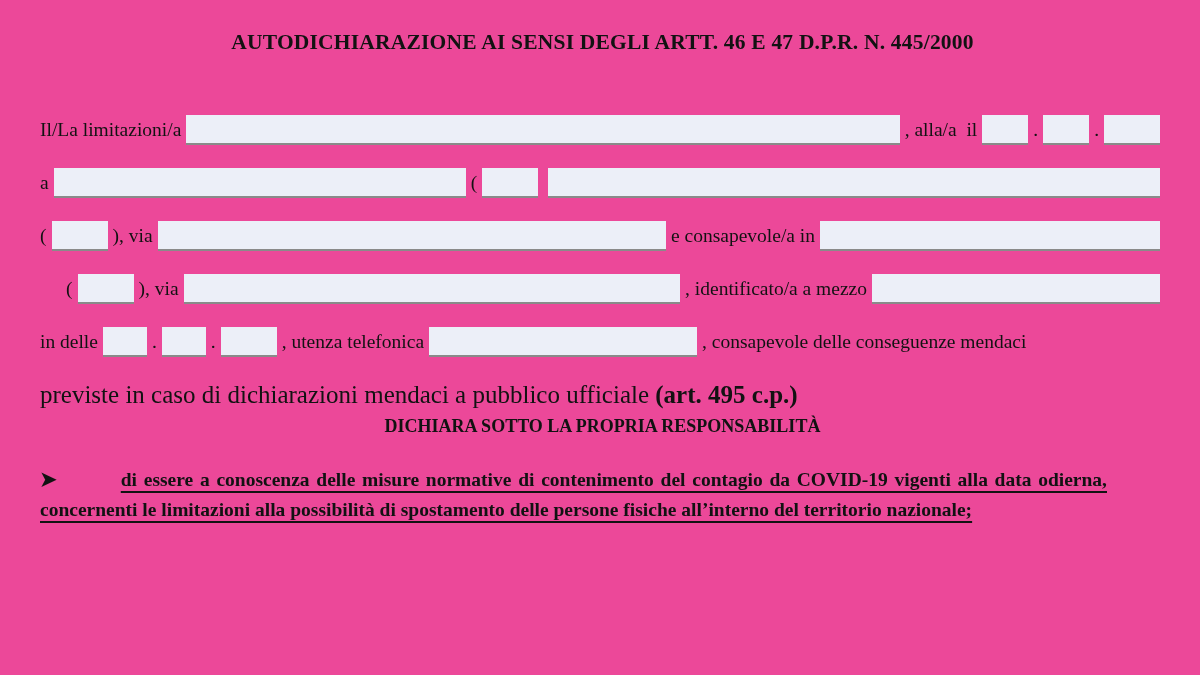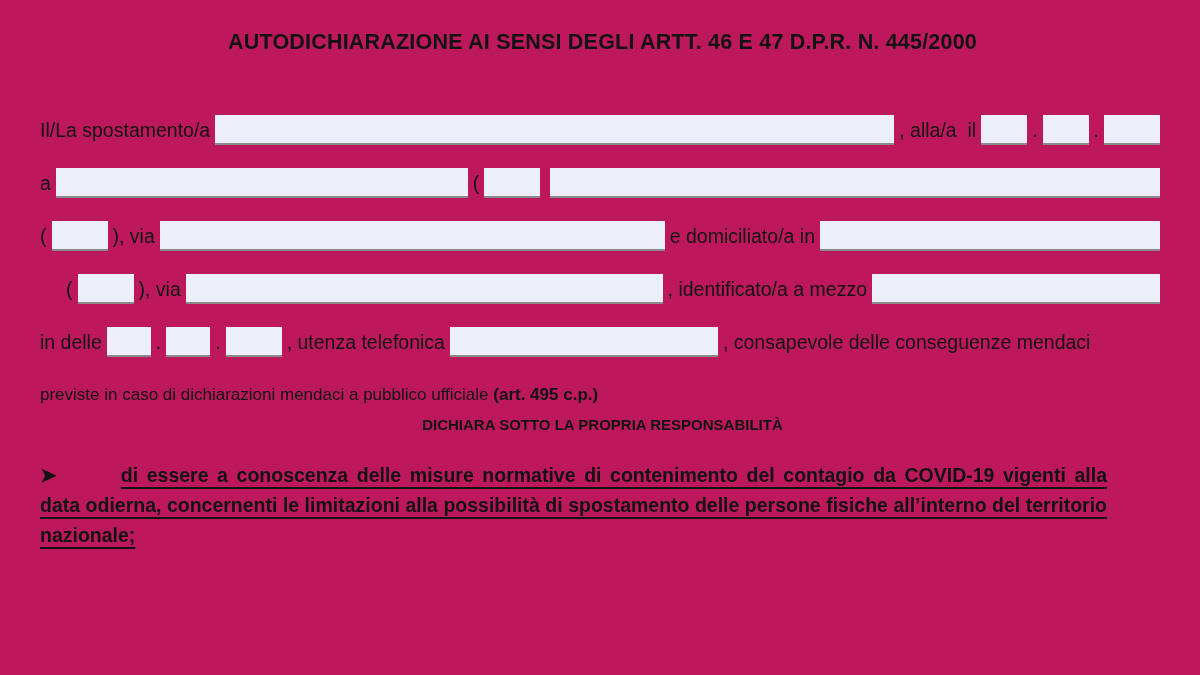--- a/index.html
+++ b/index.html
@@ -1,22 +1,22 @@
 <!DOCTYPE html>
 <html><head>
 <meta charset="utf-8">
 <style>
   html, body { margin: 0; padding: 0; background: #ffffff; }
   .page {
     position: relative;
     width: 1200px;
     height: 675px;
     box-sizing: border-box;
-    background: #be185d;
-    font-family: Liberation Sans, sans-serif;
+    background: #ec4899;
+    font-family: Liberation Serif, serif;
     color: #121212;
     padding: 0 35px 0 40px;
     overflow: hidden;
   }
   .doc-title {
     padding-top: 30px;
     text-align: center;
     font-weight: bold;
     font-size: 21.5px;
     letter-spacing: 0.2px;
@@ -36,30 +36,30 @@
     display: inline-block;
     background: #eceff8;
     border-bottom: 2px solid #8a8a8a;
     height: 28px;
     align-self: flex-end;
     margin: 0 5px;
     flex: 0 0 auto;
   }
   .field.grow { flex: 1 1 auto; }
   .plain-line {
-    font-size: 17px;
+    font-size: 25px;
     line-height: 30px;
     margin-bottom: 4px;
     white-space: pre-wrap;
   }
   .bold { font-weight: bold; }
   .section-heading {
     text-align: center;
     font-weight: bold;
-    font-size: 15px;
+    font-size: 18px;
     margin-top: 6px;
   }
   .bullet-para {
     margin-top: 27px;
     padding-right: 58px;
     font-size: 19.5px;
     font-weight: bold;
     line-height: 30px;
     text-align: justify;
   }
@@ -78,21 +78,21 @@
 </head>
 <body>
 
 <div class="page">
 
   <div class="doc-title">AUTODICHIARAZIONE AI SENSI DEGLI ARTT. 46 E 47 D.P.R. N. 445/2000</div>
 
   <div class="form-body">
 
     <div class="row">
-      <span class="lbl">Il/La spostamento/a</span>
+      <span class="lbl">Il/La limitazioni/a</span>
       <span class="field grow"></span>
       <span class="lbl">, alla/a  il</span>
       <span class="field" style="width:46px"></span>
       <span class="lbl">.</span>
       <span class="field" style="width:46px"></span>
       <span class="lbl">.</span>
       <span class="field" style="width:56px"></span>
     </div>
 
     <div class="row">
@@ -101,21 +101,21 @@
       <span class="lbl">(</span>
       <span class="field" style="width:56px"></span>
       <span class="field grow"></span>
     </div>
 
     <div class="row">
       <span class="lbl">(</span>
       <span class="field" style="width:56px"></span>
       <span class="lbl">), via</span>
       <span class="field grow"></span>
-      <span class="lbl">e domiciliato/a in</span>
+      <span class="lbl">e consapevole/a in</span>
       <span class="field" style="width:340px"></span>
     </div>
 
     <div class="row row-indent">
       <span class="lbl">(</span>
       <span class="field" style="width:56px"></span>
       <span class="lbl">), via</span>
       <span class="field grow"></span>
       <span class="lbl">, identificato/a a mezzo</span>
       <span class="field" style="width:288px"></span>

